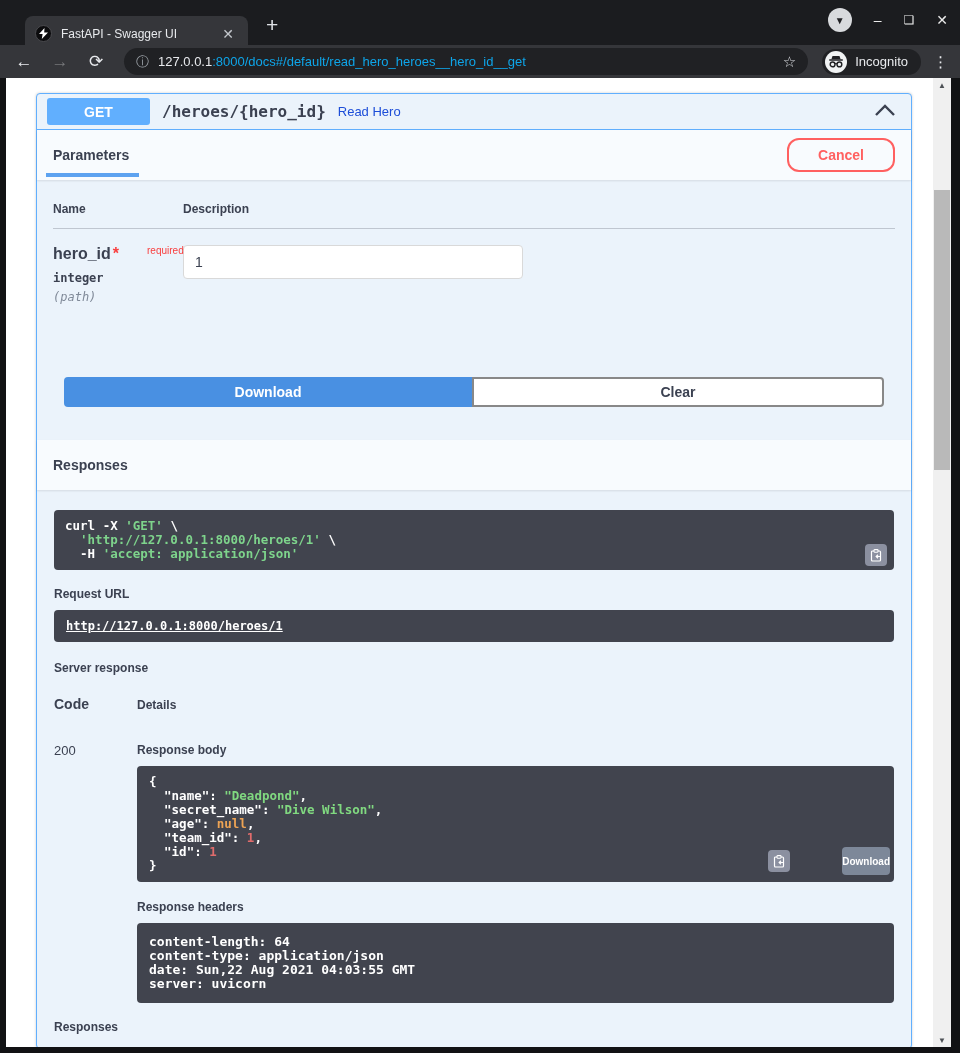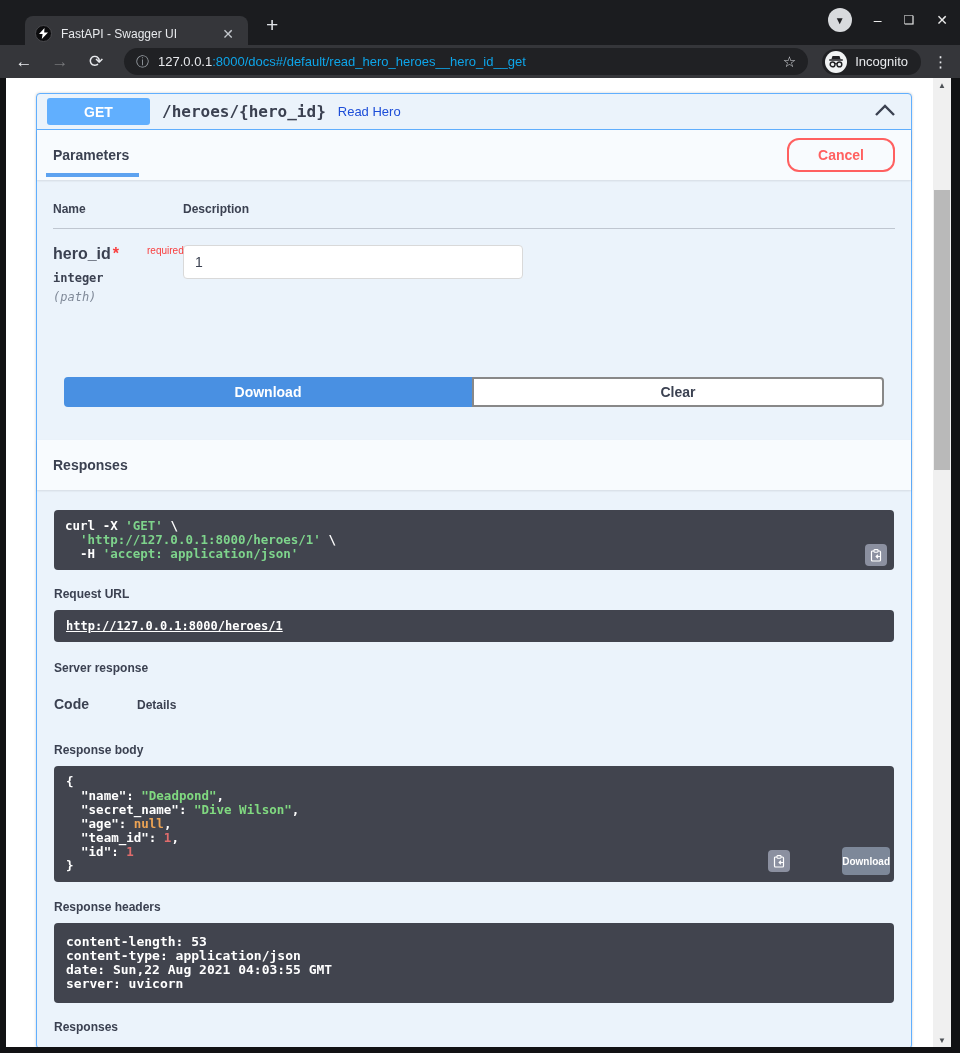--- a/index.html
+++ b/index.html
@@ -237,20 +237,21 @@
           <div class="dark url-block">http://127.0.0.1:8000/heroes/1</div>
 
           <div class="block-label sr-label">Server response</div>
 
           <div class="live-headers">
             <span class="code-col">Code</span>
             <span class="details-col">Details</span>
           </div>
 
           <div class="live-row">
+            <div class="live-code">200</div>
             <div class="live-details">
               <div class="block-label" style="margin-bottom:0">Response body</div>
               <div class="dark body-block">
                 <div>{</div>
                 <div>&nbsp;&nbsp;<span class="jkey">"name"</span><span>: </span><span class="jstr">"Deadpond"</span><span>,</span></div>
                 <div>&nbsp;&nbsp;<span class="jkey">"secret_name"</span><span>: </span><span class="jstr">"Dive Wilson"</span><span>,</span></div>
                 <div>&nbsp;&nbsp;<span class="jkey">"age"</span><span>: </span><span class="jnull">null</span><span>,</span></div>
                 <div>&nbsp;&nbsp;<span class="jkey">"team_id"</span><span>: </span><span class="jnum">1</span><span>,</span></div>
                 <div>&nbsp;&nbsp;<span class="jkey">"id"</span><span>: </span><span class="jnum">1</span><span></span></div>
                 <div>}</div>
@@ -258,21 +259,21 @@
                   <svg width="12" height="13" viewBox="0 0 12 13">
                       <rect x="1.5" y="2" width="9" height="10" rx="1" fill="none" stroke="#fff" stroke-width="1.2"></rect>
                       <rect x="4" y="0.6" width="4" height="2.6" rx="0.6" fill="#8b90a0" stroke="#fff" stroke-width="1.1"></rect>
                       <path d="M11 7.5 L6.5 7.5 M8 5.8 L6.2 7.5 L8 9.2" stroke="#fff" stroke-width="1.2" fill="none"></path>
                     </svg>
                 </button>
                 <button class="download-btn">Download</button>
               </div>
               <div class="block-label rh-label">Response headers</div>
               <div class="dark headers-block">
-                <div>content-length: 53</div>
+                <div>content-length: 64</div>
                 <div>content-type: application/json</div>
                 <div>date: Sun,22 Aug 2021 04:03:55 GMT</div>
                 <div>server: uvicorn</div>
               </div>
             </div>
           </div>
 
           <div class="block-label resp2-label">Responses</div>
 
         </div>

